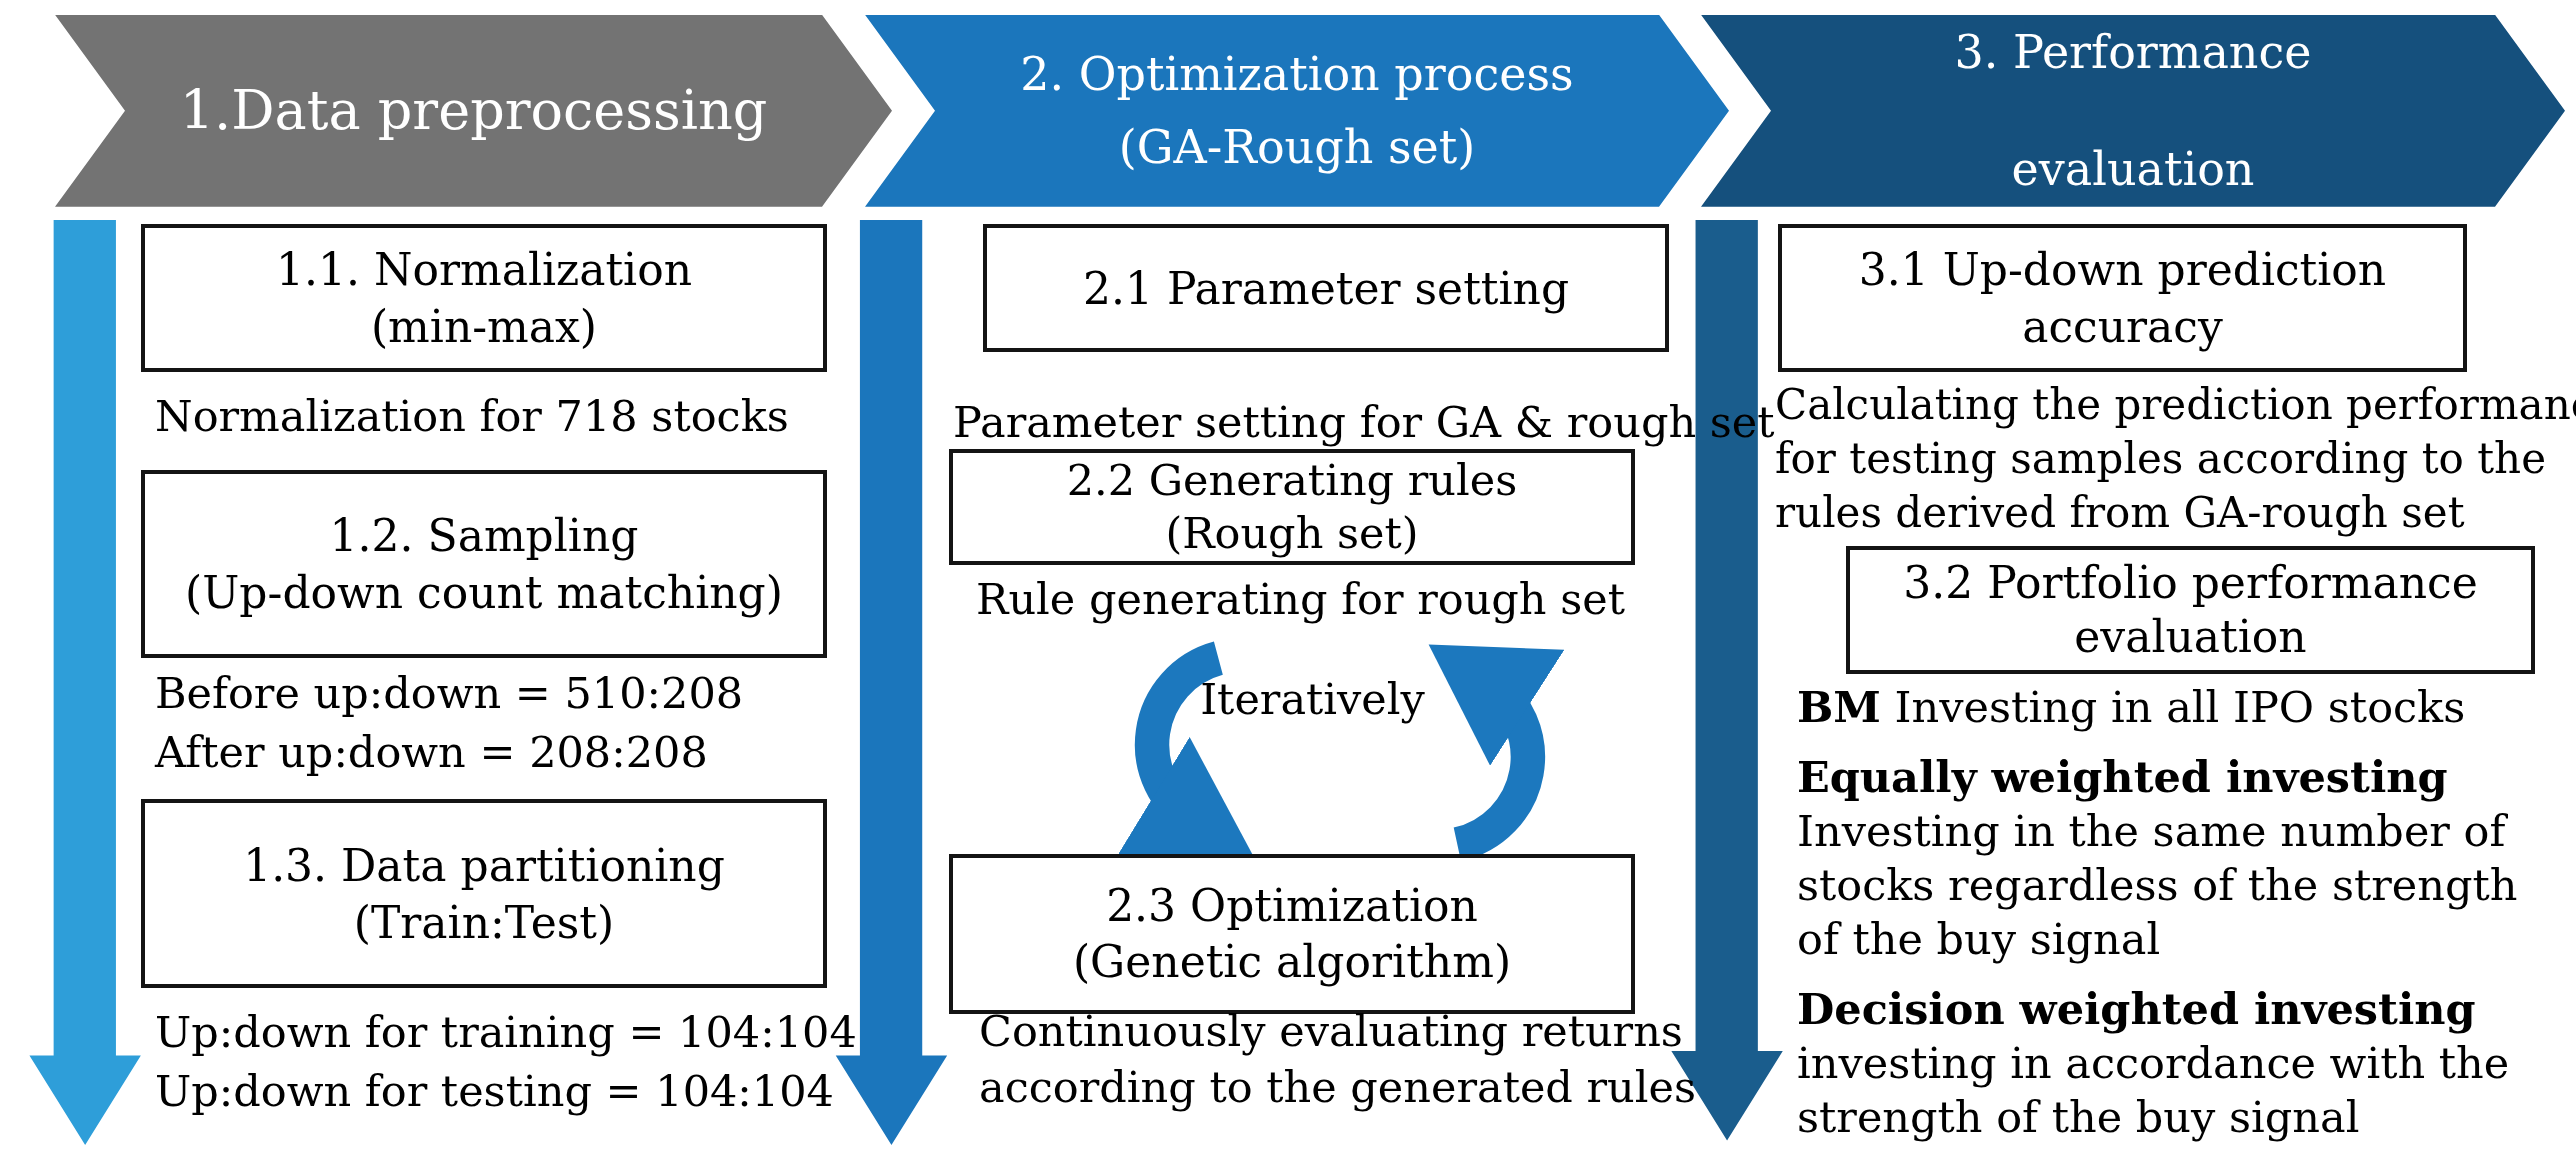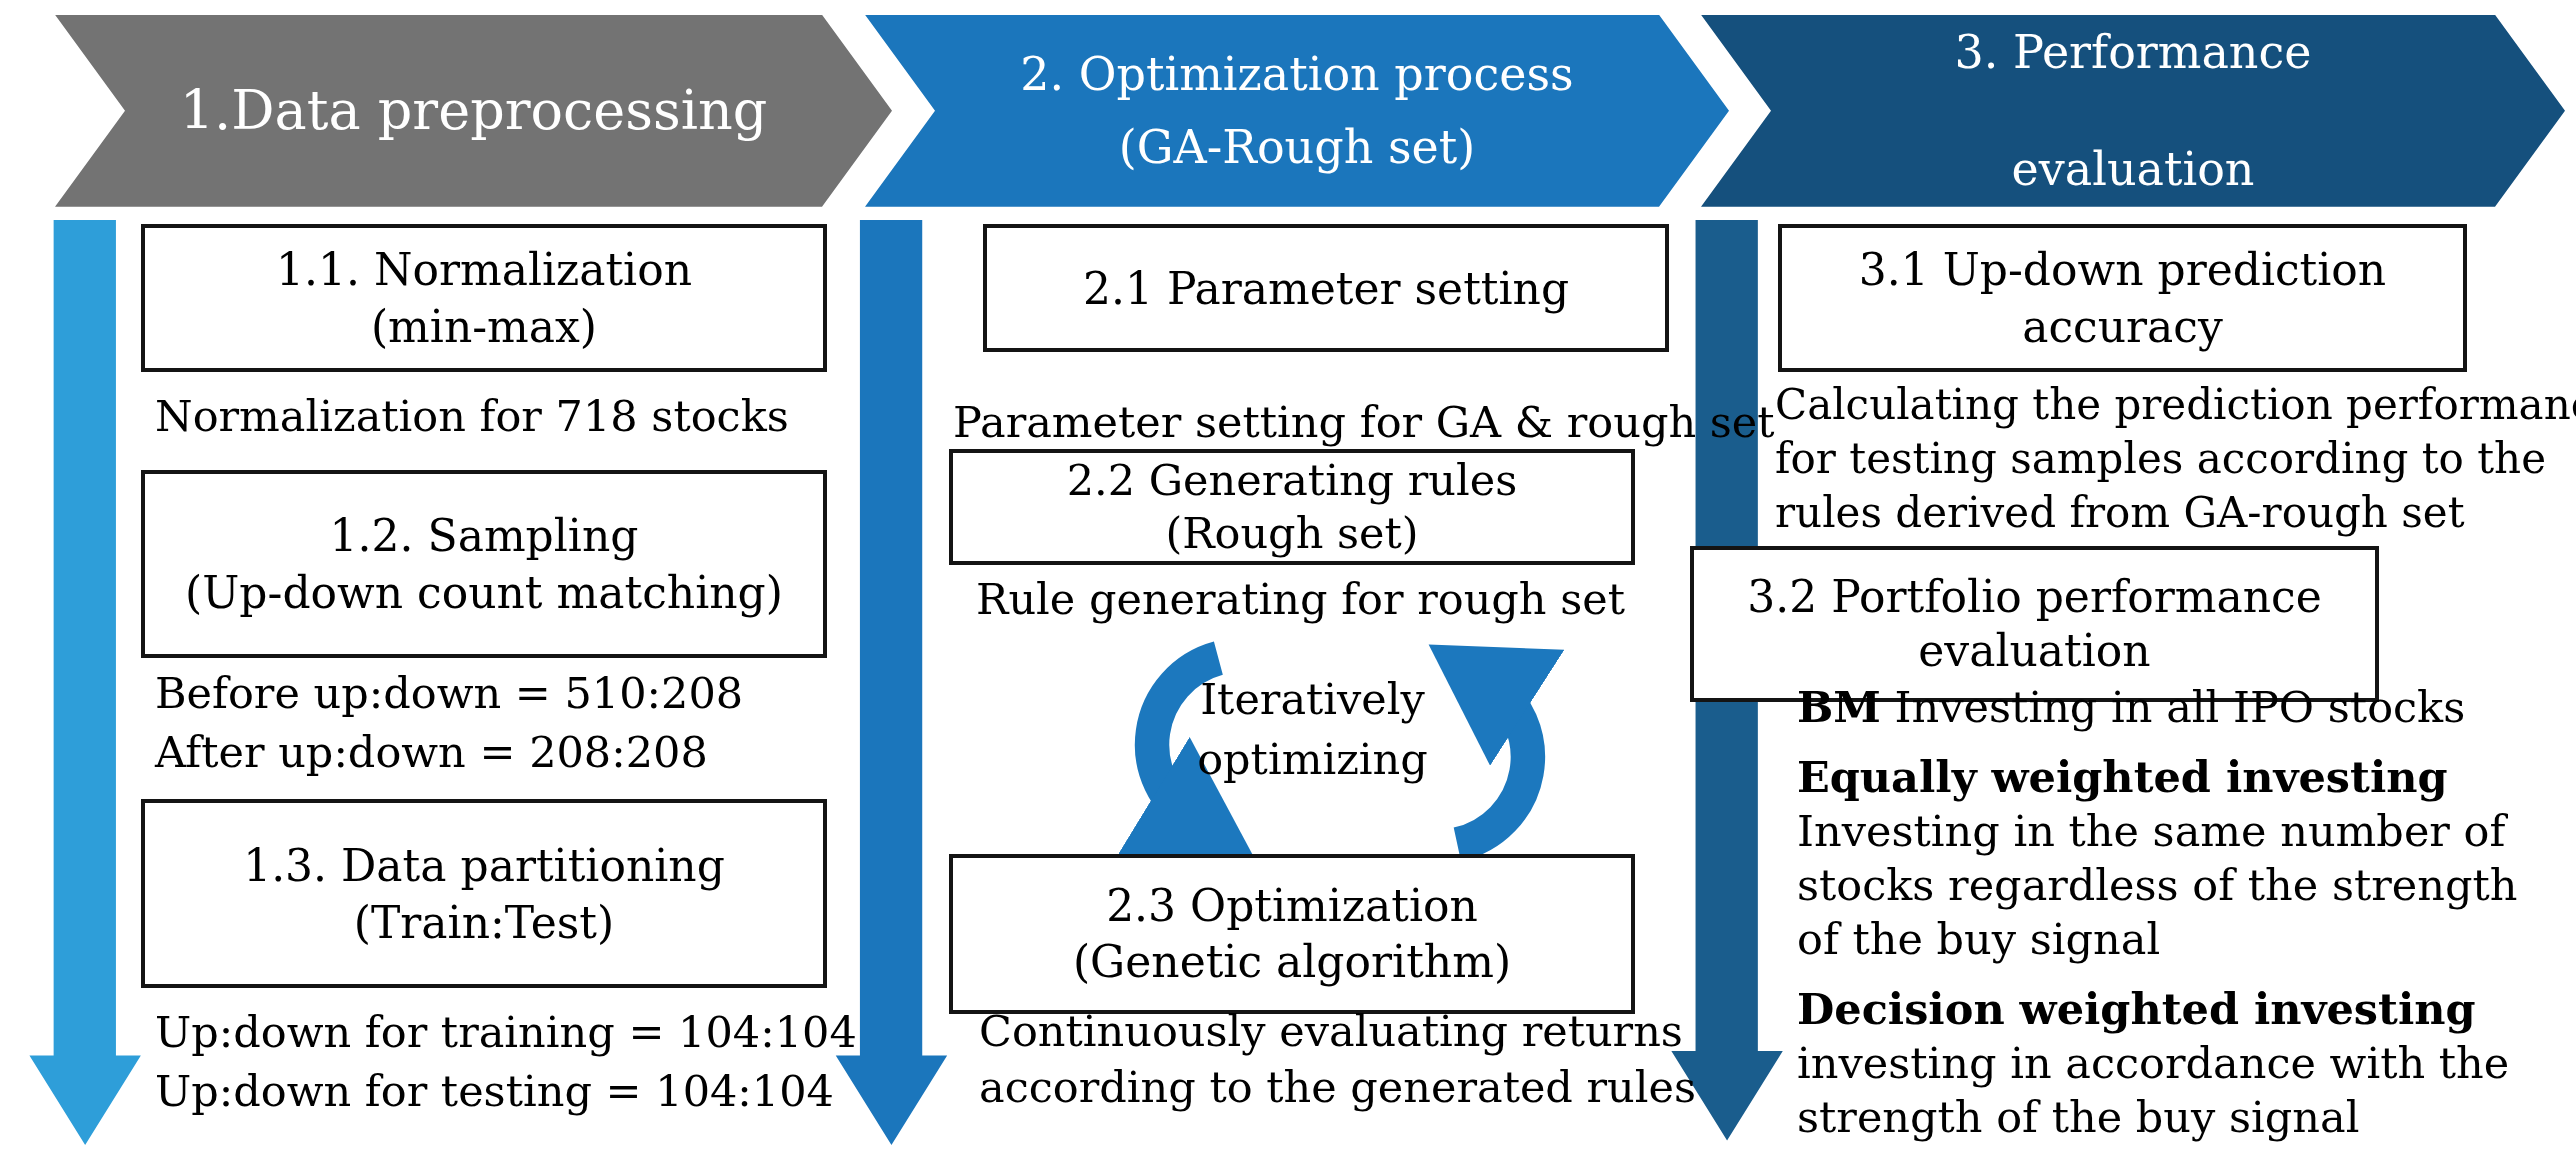--- a/index.html
+++ b/index.html
@@ -31,21 +31,21 @@
   
   #box11{left:141px;top:224px;width:686px;height:148px;}
   #box12{left:141px;top:460px;width:686px;height:188px;margin-top:10px;}
   #box13{left:141px;top:799px;width:686px;height:189px;}
   
   #box21{left:983px;top:224px;width:686px;height:128px;}
   #box22{left:949px;top:449px;width:686px;height:116px;font-size:43px;line-height:53px;}
   #box23{left:949px;top:854px;width:686px;height:160px;line-height:56px;}
   
   #box31{left:1778px;top:224px;width:689px;height:148px;}
-  #box32{left:1690px;top:546px;width:689px;height:156px;line-height:54px;}
+  #box32{left:1846px;top:546px;width:689px;height:128px;line-height:54px;}
   
   .cap{position:absolute;font-size:43px;line-height:59px;white-space:nowrap;}
   #cap11{left:155px;top:387px;}
   #cap12{left:155px;top:664px;}
   #cap13{left:155px;top:1003px;}
   #cap21{left:953px;top:393px;}
   #cap22{left:976px;top:570px;}
   #cap23{left:979px;top:1003px;line-height:56px;}
   #cap31{left:1775px;top:378px;line-height:54px;font-size:42px;}
   
@@ -120,21 +120,20 @@
   </div>
   <div class="pbox" id="box22">
     <div>2.2 Generating rules</div>
     <div>(Rough set)</div>
   </div>
   <div class="cap" id="cap22">
     <div>Rule generating for rough set</div>
   </div>
   <div class="cap" id="cycleLabel">
     <div>Iteratively</div>
-    <div>optimizing</div>
   </div>
   <div class="pbox" id="box23">
     <div>2.3 Optimization</div>
     <div>(Genetic algorithm)</div>
   </div>
   <div class="cap" id="cap23">
     <div>Continuously evaluating returns</div>
     <div>according to the generated rules</div>
   </div>
 

